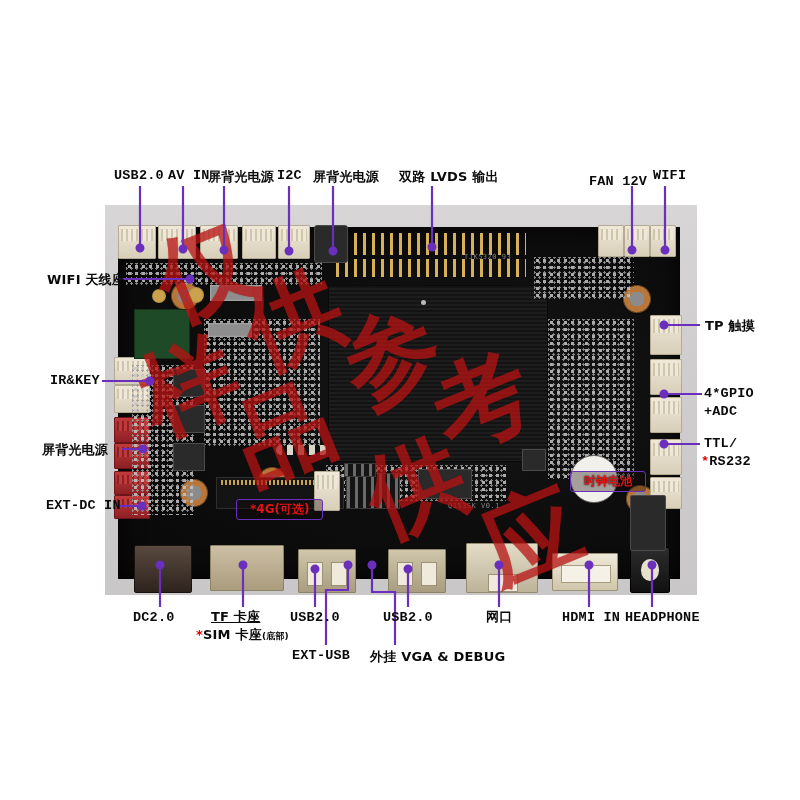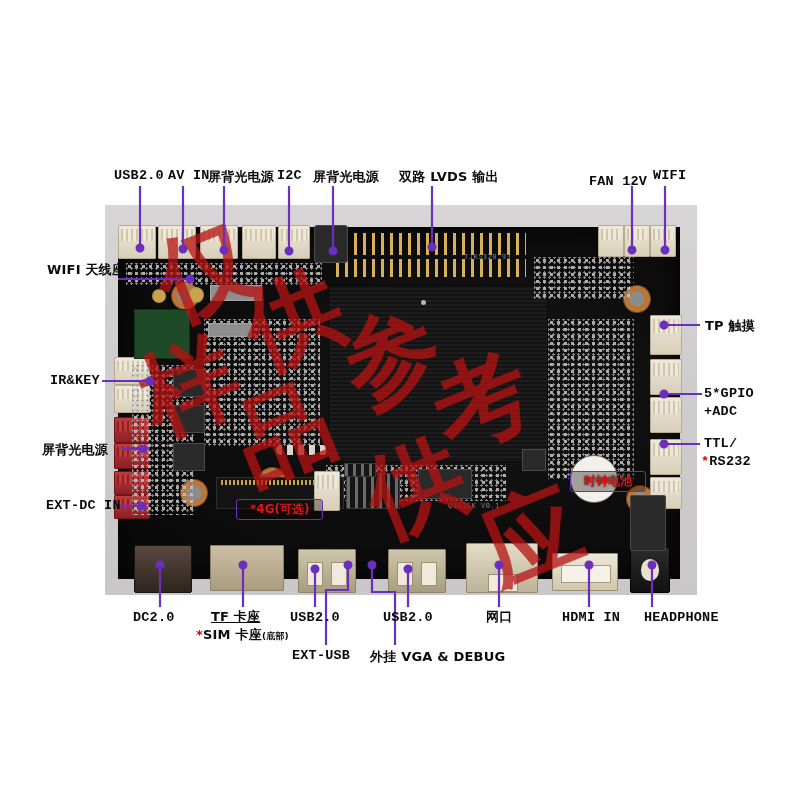--- a/index.html
+++ b/index.html
@@ -291,35 +291,35 @@
 
   <div class="lbl" style="left:114px;top:168px;">USB2.0</div>
   <div class="lbl" style="left:168px;top:168px;">AV IN</div>
   <div class="lbl cn" style="left:208px;top:168px;">屏背光电源</div>
   <div class="lbl" style="left:277px;top:168px;">I2C</div>
   <div class="lbl cn" style="left:313px;top:168px;">屏背光电源</div>
   <div class="lbl cn" style="left:399px;top:168px;">双路 LVDS 输出</div>
   <div class="lbl" style="left:589px;top:168px;margin-top:6px;">FAN 12V</div>
   <div class="lbl" style="left:653px;top:168px;">WIFI</div>
 
-  <div class="lbl cn" style="left:47px;top:261px;">WIFI 天线座</div>
+  <div class="lbl cn" style="left:47px;top:271px;">WIFI 天线座</div>
   <div class="lbl" style="left:50px;top:373px;">IR&amp;KEY</div>
   <div class="lbl cn" style="left:42px;top:441px;font-family:Liberation Serif, serif;">屏背光电源</div>
   <div class="lbl" style="left:46px;top:498px;">EXT-DC IN</div>
 
   <div class="lbl cn" style="left:705px;top:317px;">TP  触摸</div>
-  <div class="lbl" style="left:704px;top:386px;"><span>5*GPIO</span></div>
+  <div class="lbl" style="left:704px;top:386px;"><span>4*GPIO</span></div>
   <div class="lbl" style="left:704px;top:404px;"><span>+ADC</span></div>
   <div class="lbl" style="left:704px;top:436px;"><span>TTL/</span></div>
   <div class="lbl" style="left:701px;top:454px;"><span class="ast">*</span><span>RS232</span></div>
 
   <div class="lbl" style="left:133px;top:610px;">DC2.0</div>
   <div class="lbl cn" style="left:211px;top:608px;text-decoration:underline;">TF 卡座</div>
   <div class="lbl cn" style="left:196px;top:626px;"><span class="ast">*</span><span>SIM 卡座</span><span class="sm">(底部)</span></div>
   <div class="lbl" style="left:290px;top:610px;">USB2.0</div>
   <div class="lbl" style="left:292px;top:648px;">EXT-USB</div>
   <div class="lbl" style="left:383px;top:610px;">USB2.0</div>
   <div class="lbl cn" style="left:370px;top:648px;">外挂 VGA &amp; DEBUG</div>
   <div class="lbl cn" style="left:486px;top:608px;">网口</div>
   <div class="lbl" style="left:562px;top:610px;">HDMI IN</div>
-  <div class="lbl" style="left:625px;top:610px;margin-left:19px;">HEADPHONE</div>
+  <div class="lbl" style="left:625px;top:610px;">HEADPHONE</div>
 
 </div>
 
 </body></html>

